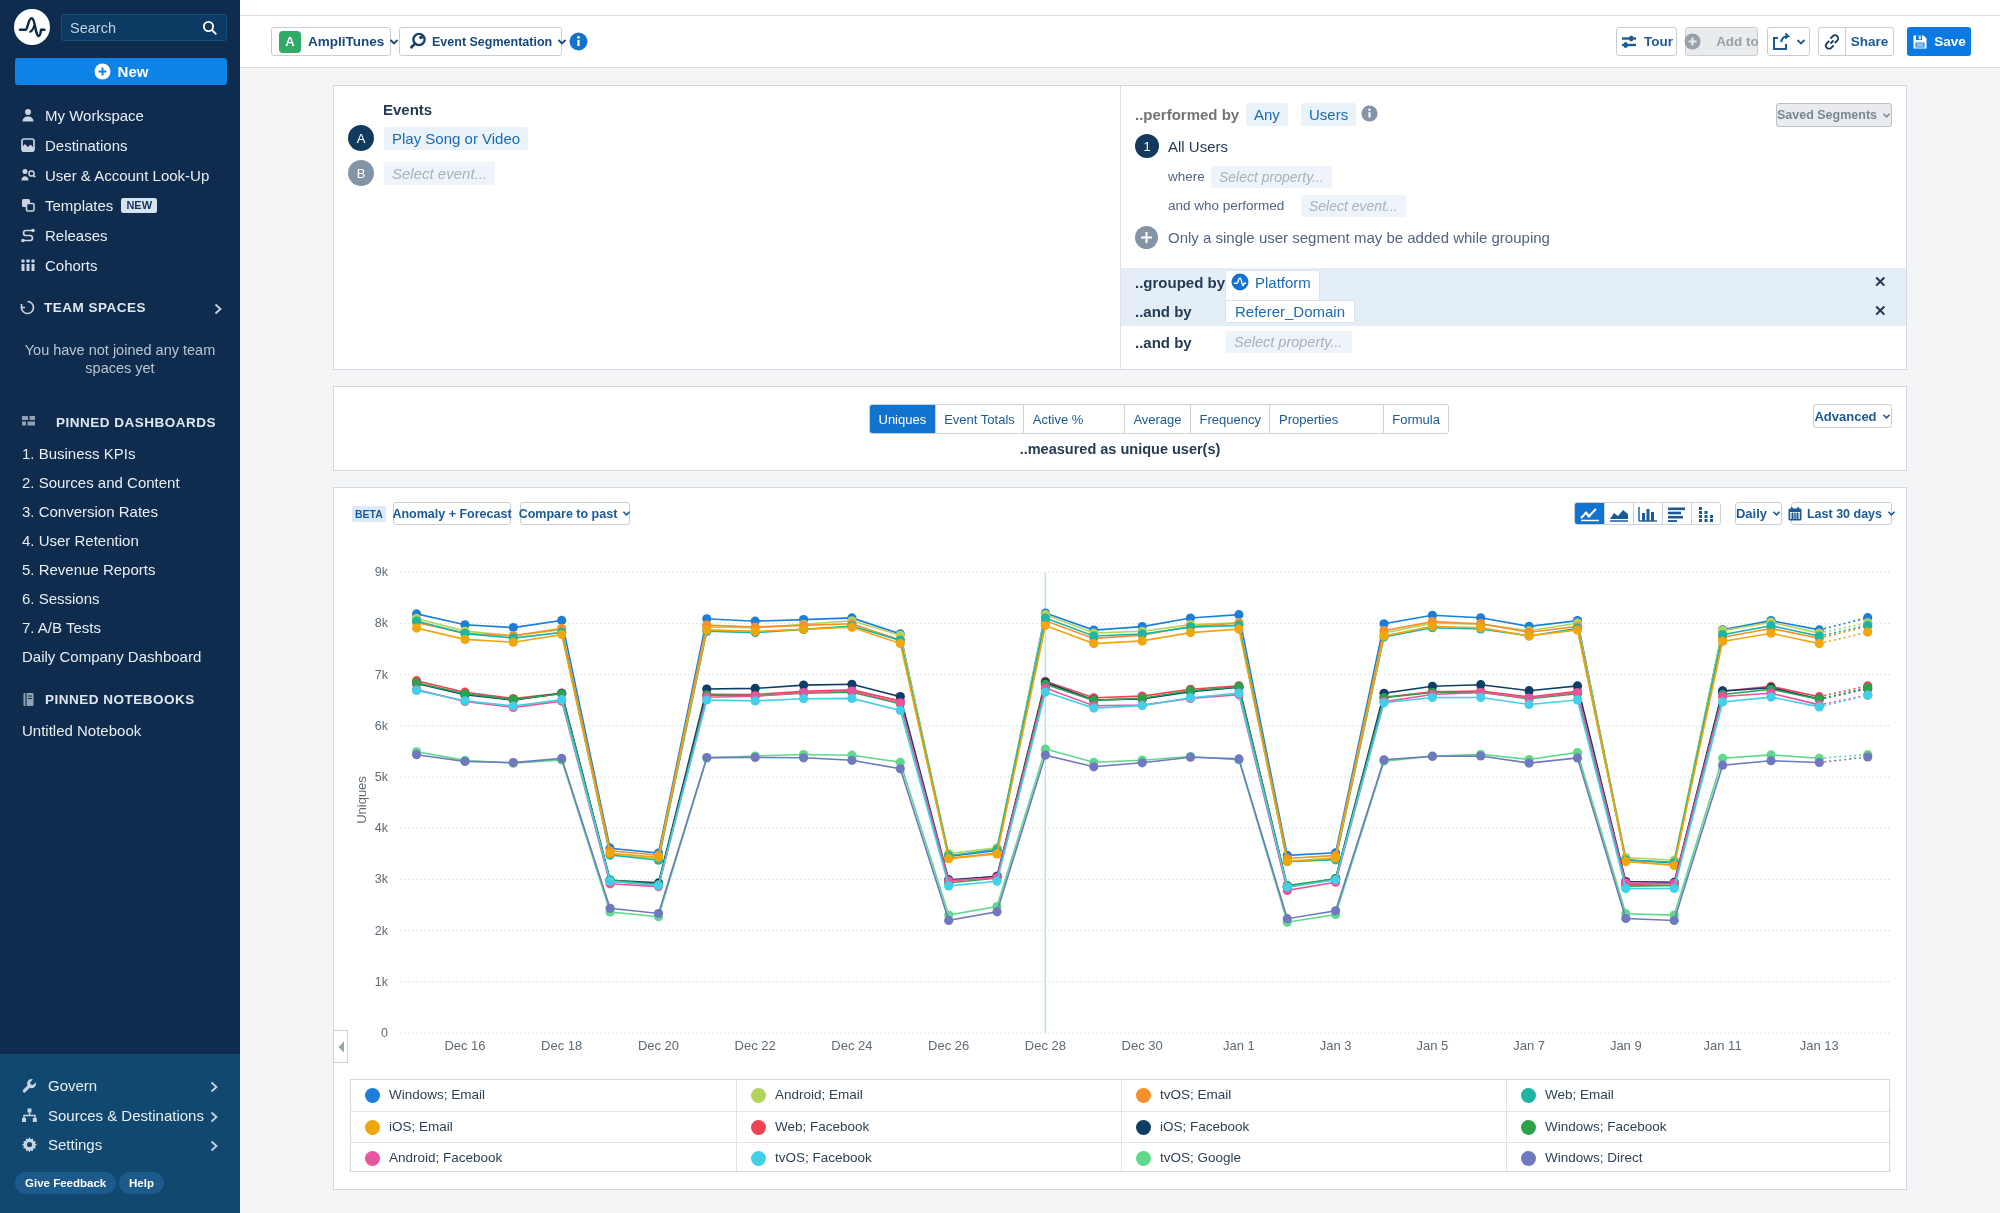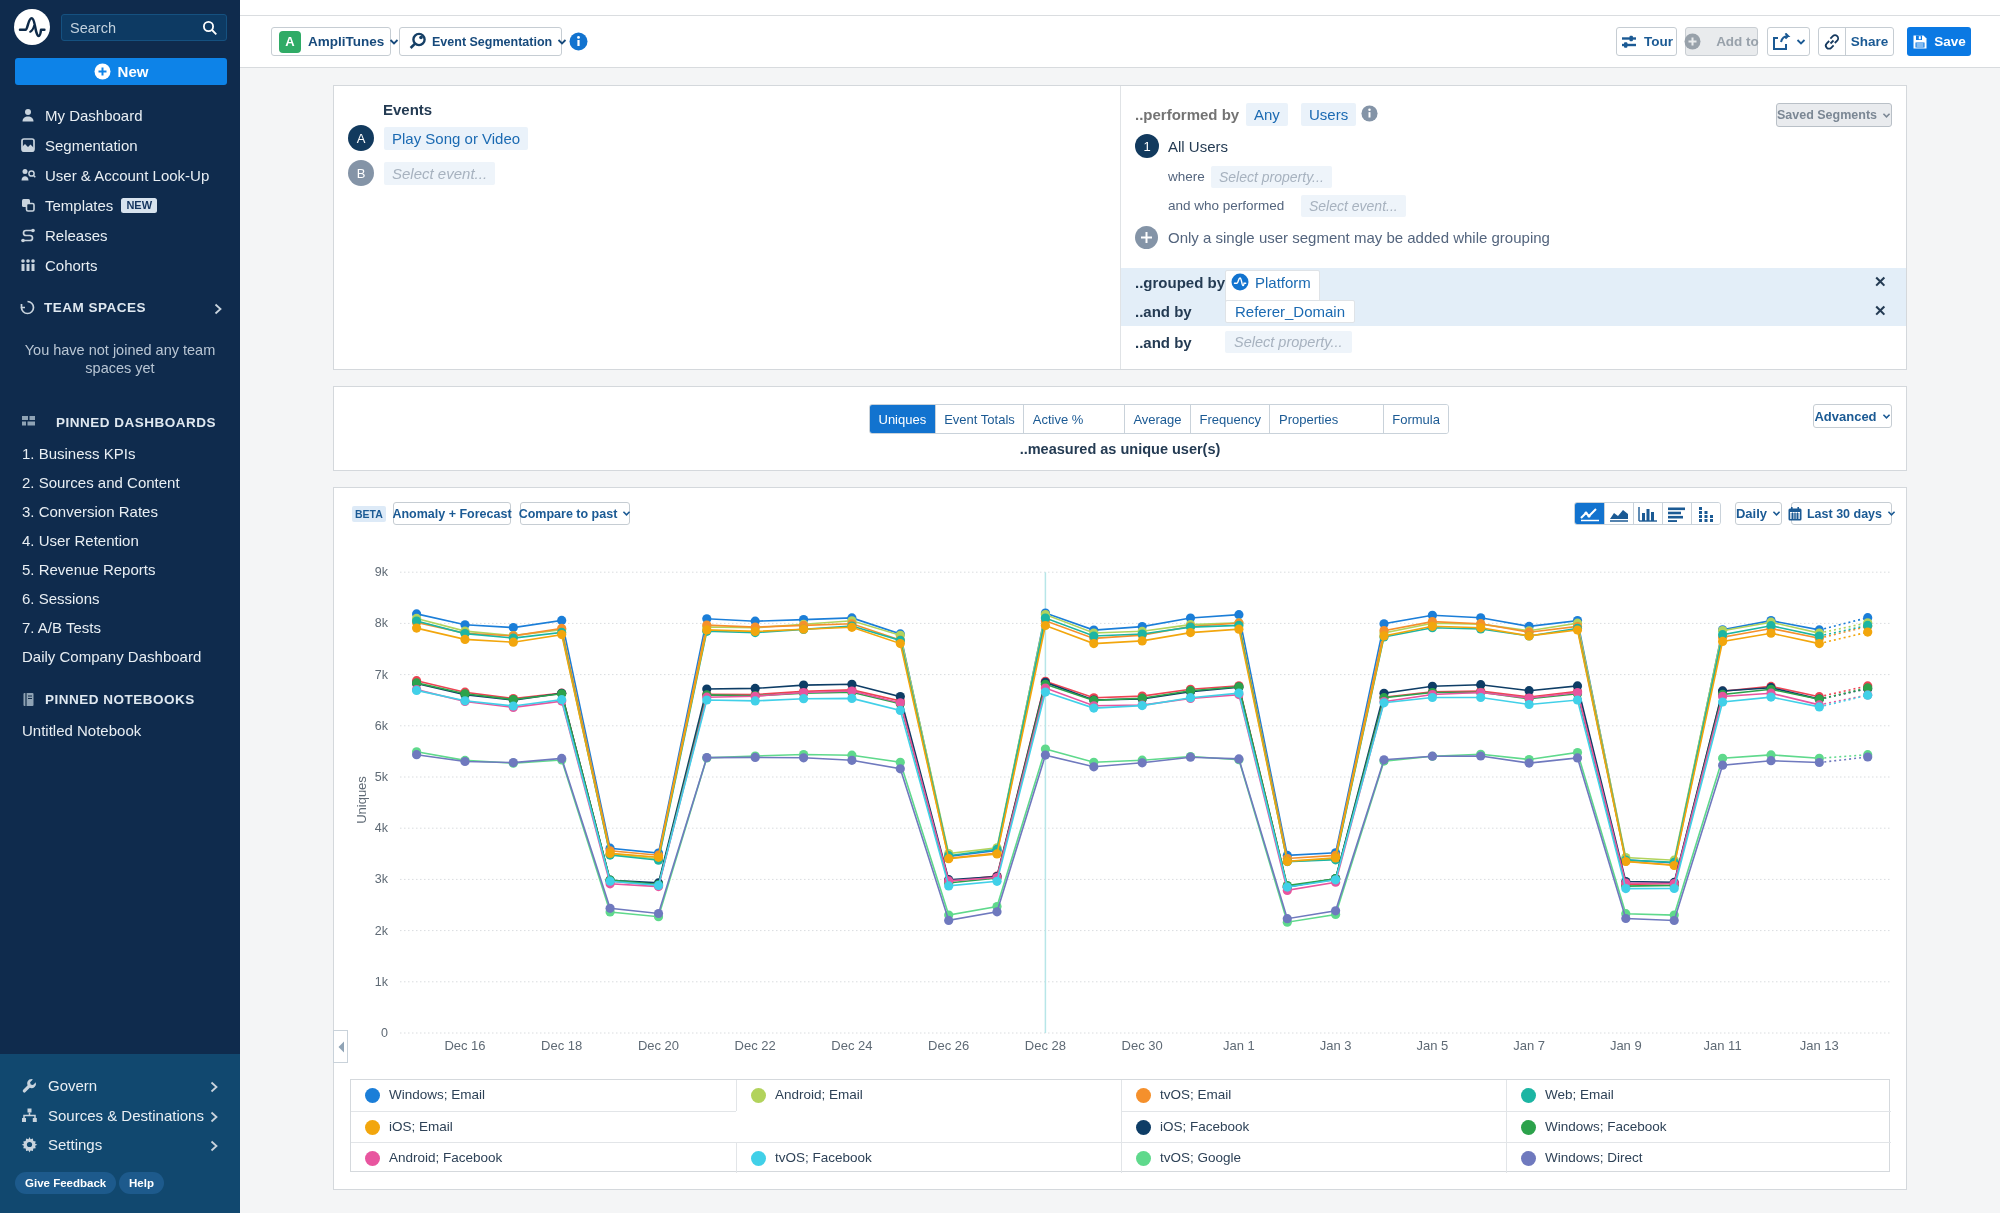--- a/index.html
+++ b/index.html
@@ -663,20 +663,24 @@
       <span style="position:absolute;left:38px;top:7px;font-size:13.5px;color:#2e4257">tvOS; Email</span>
     </div>
     <div style="position:absolute;left:1155px;top:0px;width:385px;height:31px;border-left:1px solid #e2e5e8;box-sizing:border-box">
       <span style="position:absolute;left:14px;top:8px;width:15px;height:15px;border-radius:50%;background:#1cb5a3"></span>
       <span style="position:absolute;left:38px;top:7px;font-size:13.5px;color:#2e4257">Web; Email</span>
     </div>
     <div style="position:absolute;left:0px;top:31px;width:385px;height:31px;border-top:1px solid #e2e5e8;box-sizing:border-box">
       <span style="position:absolute;left:14px;top:8px;width:15px;height:15px;border-radius:50%;background:#f2a60d"></span>
       <span style="position:absolute;left:38px;top:7px;font-size:13.5px;color:#2e4257">iOS; Email</span>
     </div>
+    <div style="position:absolute;left:385px;top:31px;width:385px;height:31px;border-left:1px solid #e2e5e8;border-top:1px solid #e2e5e8;box-sizing:border-box">
+      <span style="position:absolute;left:14px;top:8px;width:15px;height:15px;border-radius:50%;background:#ee4353"></span>
+      <span style="position:absolute;left:38px;top:7px;font-size:13.5px;color:#2e4257">Web; Facebook</span>
+    </div>
     <div style="position:absolute;left:770px;top:31px;width:385px;height:31px;border-left:1px solid #e2e5e8;border-top:1px solid #e2e5e8;box-sizing:border-box">
       <span style="position:absolute;left:14px;top:8px;width:15px;height:15px;border-radius:50%;background:#0e3d66"></span>
       <span style="position:absolute;left:38px;top:7px;font-size:13.5px;color:#2e4257">iOS; Facebook</span>
     </div>
     <div style="position:absolute;left:1155px;top:31px;width:385px;height:31px;border-left:1px solid #e2e5e8;border-top:1px solid #e2e5e8;box-sizing:border-box">
       <span style="position:absolute;left:14px;top:8px;width:15px;height:15px;border-radius:50%;background:#2ca24b"></span>
       <span style="position:absolute;left:38px;top:7px;font-size:13.5px;color:#2e4257">Windows; Facebook</span>
     </div>
     <div style="position:absolute;left:0px;top:62px;width:385px;height:31px;border-top:1px solid #e2e5e8;box-sizing:border-box">
       <span style="position:absolute;left:14px;top:8px;width:15px;height:15px;border-radius:50%;background:#e8559f"></span>
@@ -717,30 +721,30 @@
     </svg>
     <span style="margin-left:7px">New</span>
   </div>
 <div class="abs" style="left:20px;top:105px;width:210px;height:20px;display:flex;align-items:center">
     <span style="width:16px;display:flex;justify-content:center">
       <svg width="16" height="16" viewBox="0 0 16 16" style="">
         <circle cx="8" cy="5" r="3" fill="#c9d4de"></circle>
         <path d="M2.5 14.5 c0-3.2 2.4-5 5.5-5 s5.5 1.8 5.5 5 z" fill="#c9d4de"></path>
       </svg>
     </span>
-    <span style="margin-left:9px;color:#e8eef3;font-size:15px">My Dashboard</span>
+    <span style="margin-left:9px;color:#e8eef3;font-size:15px">My Workspace</span>
   </div>
 <div class="abs" style="left:20px;top:135px;width:210px;height:20px;display:flex;align-items:center">
     <span style="width:16px;display:flex;justify-content:center">
       <svg width="16" height="16" viewBox="0 0 16 16" style="">
         <rect x="2" y="2" width="12" height="12" rx="2" stroke="#c9d4de" stroke-width="1.7" fill="none"></rect>
         <path d="M2 10 l3-3 3 3 2.5-2.5 3.5 3.5 v2 a2 2 0 0 1 -2 2 h-8 a2 2 0 0 1 -2 -2 z" fill="#c9d4de"></path>
       </svg>
     </span>
-    <span style="margin-left:9px;color:#e8eef3;font-size:15px">Segmentation</span>
+    <span style="margin-left:9px;color:#e8eef3;font-size:15px">Destinations</span>
   </div>
 <div class="abs" style="left:20px;top:165px;width:210px;height:20px;display:flex;align-items:center">
     <span style="width:16px;display:flex;justify-content:center">
       <svg width="16" height="16" viewBox="0 0 16 16" style="">
         <circle cx="5" cy="4.5" r="2.5" fill="#c9d4de"></circle>
         <path d="M1.5 13.5 c0-2.8 1.8-4.2 3.5-4.2 s3.5 1.4 3.5 4.2 z" fill="#c9d4de"></path>
         <circle cx="11.5" cy="6.5" r="2.6" stroke="#c9d4de" stroke-width="1.5" fill="none"></circle>
         <line x1="13.3" y1="8.3" x2="15.3" y2="10.3" stroke="#c9d4de" stroke-width="1.5"></line>
       </svg>
     </span>

